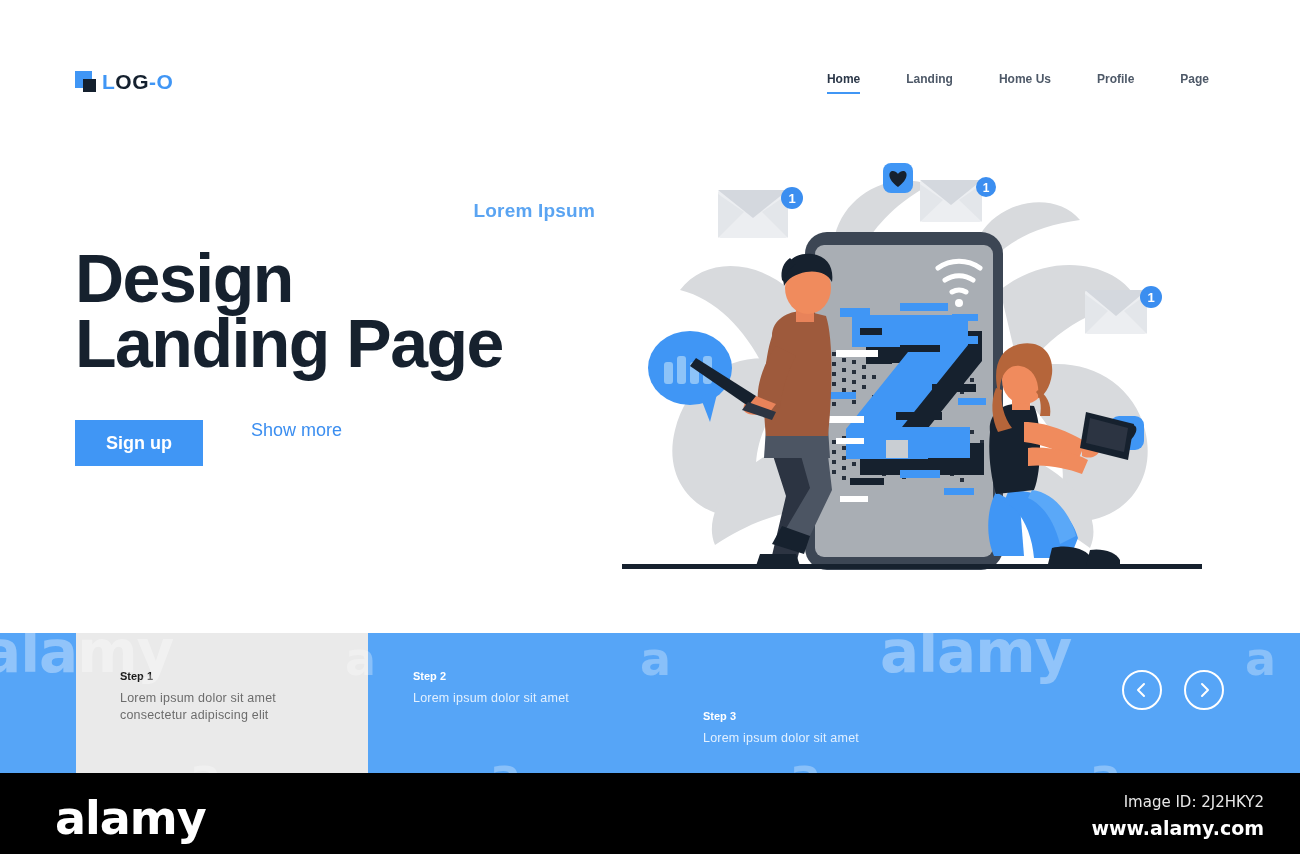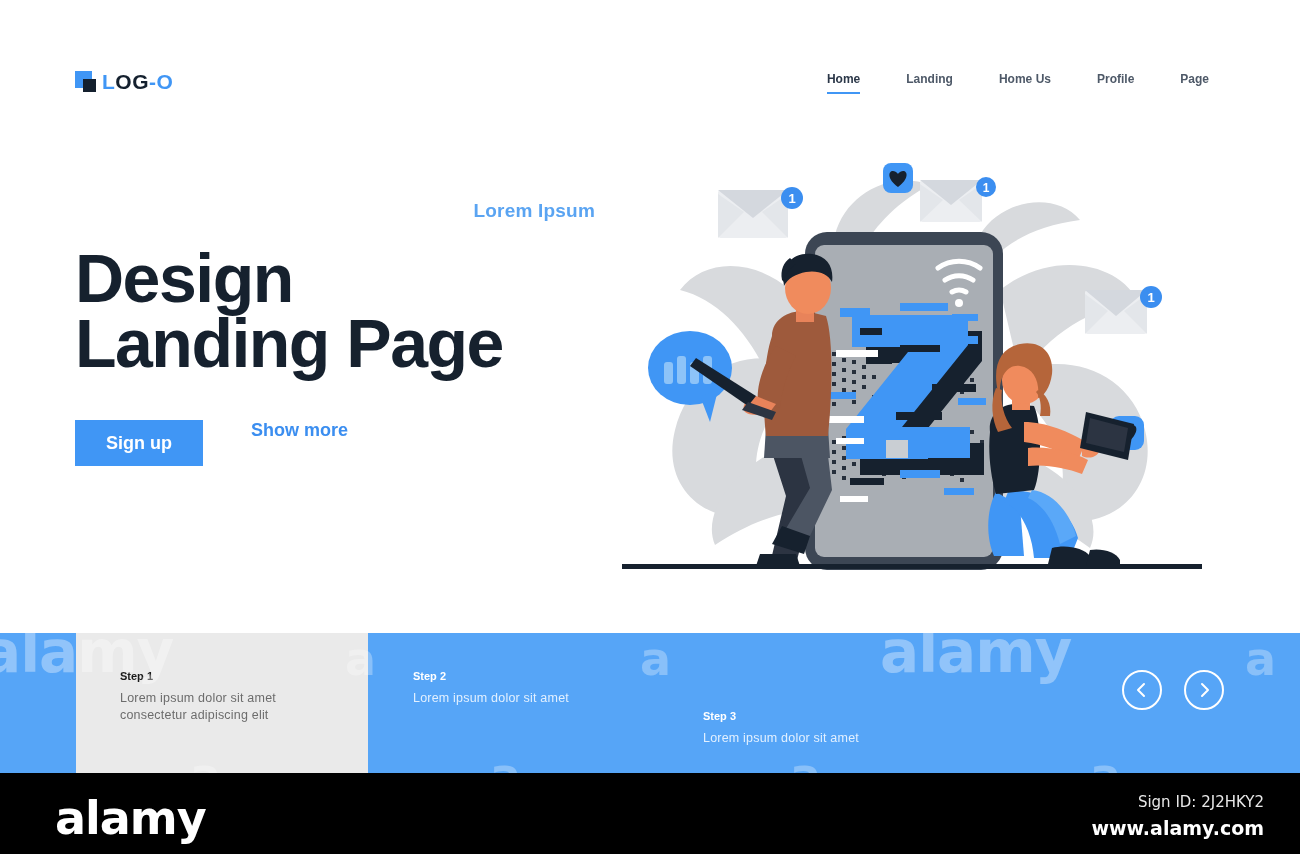--- a/index.html
+++ b/index.html
@@ -61,21 +61,21 @@
     position: absolute; left: 0; top: 220px;
     display: flex; align-items: flex-start;
   }
   .btn-primary {
     background: #4096f5; color: #fff; border: none;
     font-family: "Liberation Sans", sans-serif;
     font-size: 18px; font-weight: bold;
     width: 128px; height: 46px; cursor: pointer;
   }
   .btn-link {
-    margin-left: 48px; color: #3b8ef0; font-size: 18px; font-weight: bold;
+    margin-left: 48px; color: #3b8ef0; font-size: 18px; font-weight: normal;
     cursor: pointer; white-space: nowrap;
   }
 
   
   .illus { position: absolute; left: 600px; top: 140px; width: 640px; height: 450px; }
   .illus svg { display: block; }
 
   
   .band {
     position: absolute; left: 0; top: 633px; width: 1300px; height: 140px;
@@ -504,18 +504,18 @@
     <span class="wm-a" style="left:1245px; top:22px;">a</span>
     <span class="wm-a" style="left:190px; top:138px;">a</span>
     <span class="wm-a" style="left:490px; top:138px;">a</span>
     <span class="wm-a" style="left:790px; top:138px;">a</span>
     <span class="wm-a" style="left:1090px; top:138px;">a</span>
   </div>
 
   <div class="footer">
     <div class="footer-logo">alamy</div>
     <div class="footer-right">
-      <div class="footer-id">Sign ID: 2J2HKY2</div>
+      <div class="footer-id">Image ID: 2J2HKY2</div>
       <div class="footer-url">www.alamy.com</div>
     </div>
   </div>
 
 </div>
 
 </body></html>

